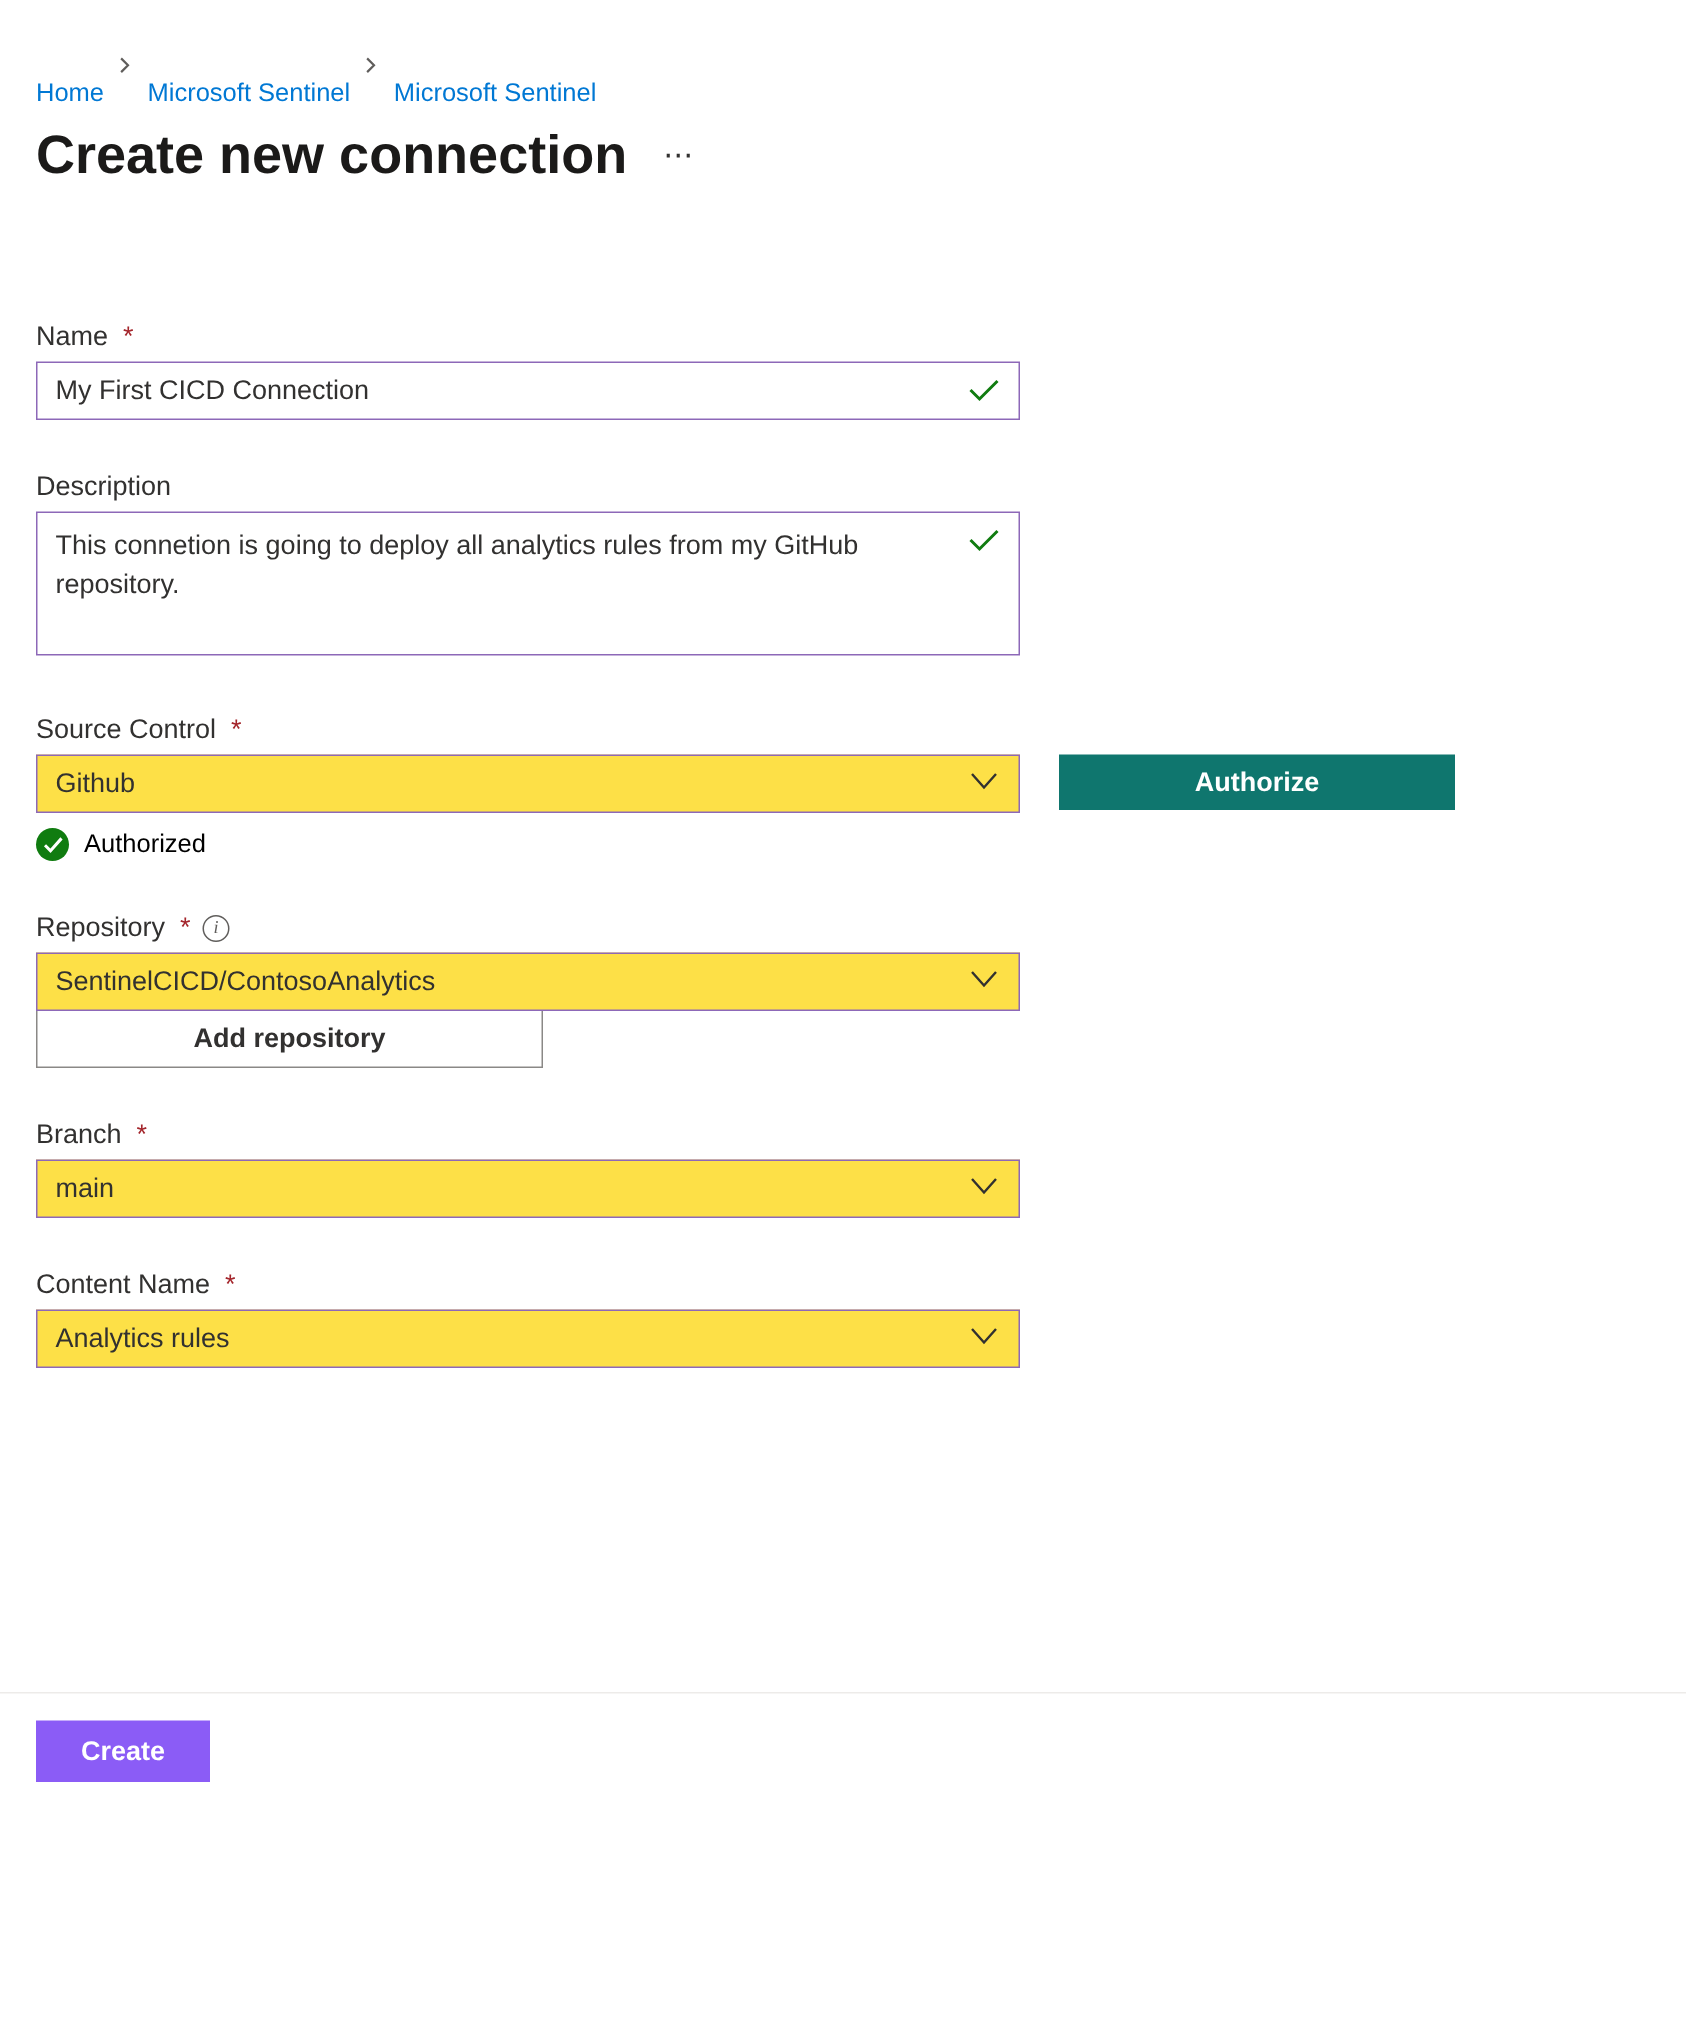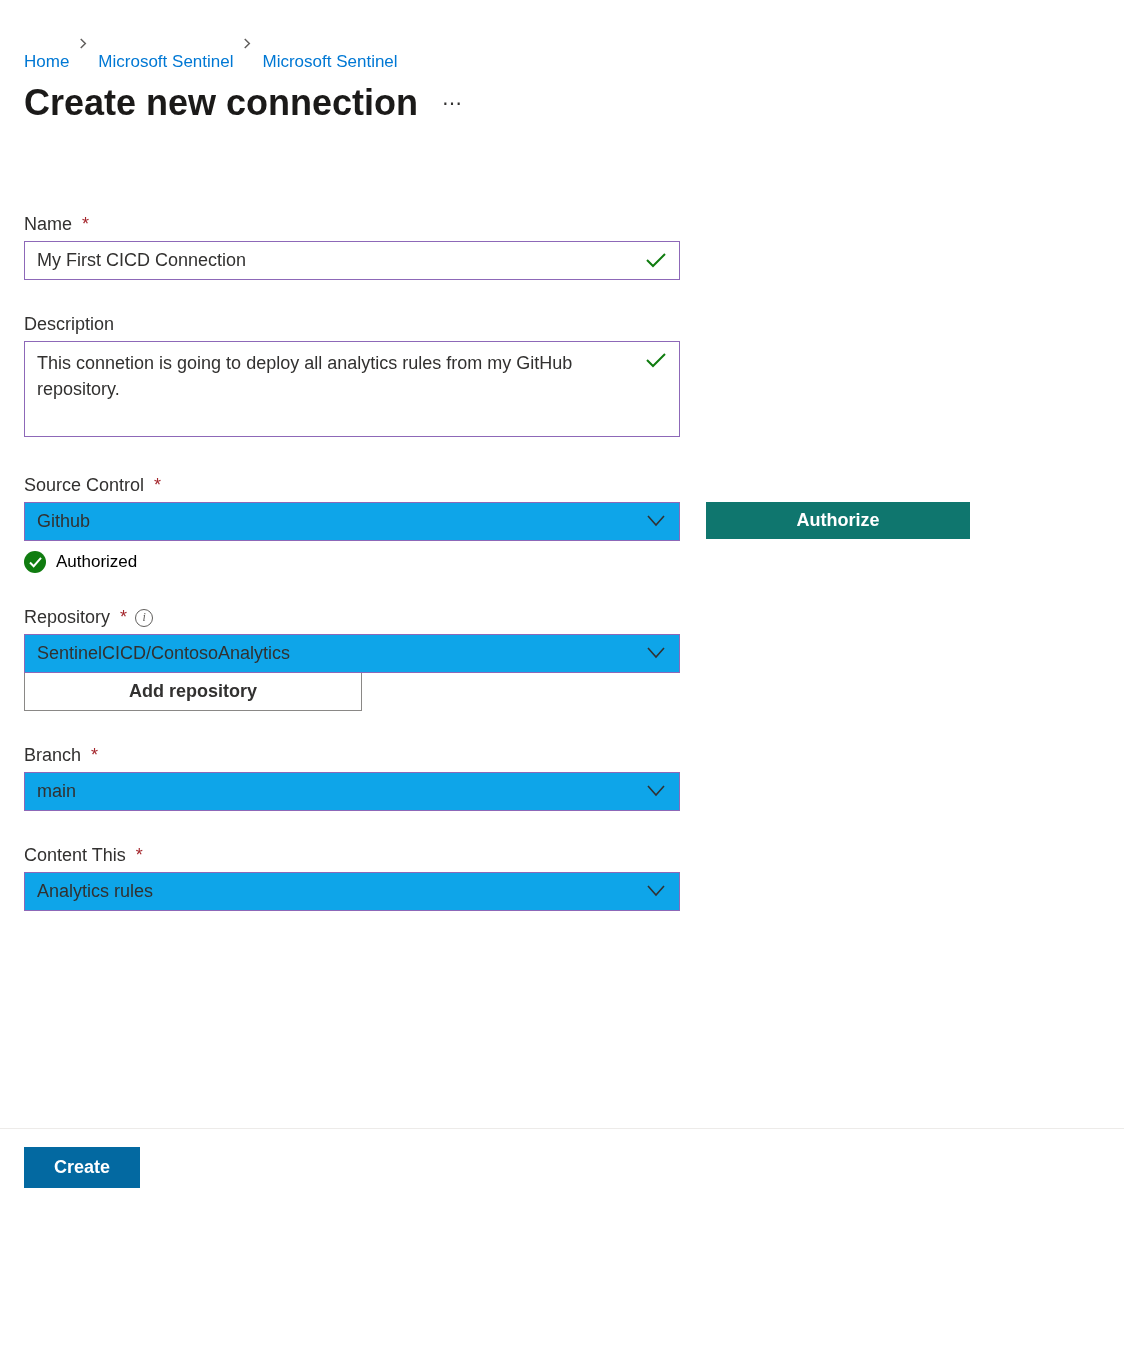--- a/index.html
+++ b/index.html
@@ -160,41 +160,41 @@
   }
   .footer {
     position: absolute;
     left: 0;
     right: 0;
     bottom: 140px;
     border-top: 1px solid #edebe9;
     padding: 18px 24px;
   }
   .btn-create {
-    background: #0369a1;
+    background: #8b5cf6;
     color: #fff;
     border: none;
     font-size: 18px;
     font-weight: 600;
     padding: 10px 30px;
     cursor: pointer;
     font-family: inherit;
   }
   .select-text {
     display: block;
     width: 100%;
     font-size: 18px;
     color: #323130;
     cursor: pointer;
   }
   .select-wrap {
     position: relative;
     width: 656px;
     border: 1px solid #8d68b8;
-    background: #0ea5e9;
+    background: #fde047;
     padding: 8px 46px 8px 12px;
   }
 </style>
 </head>
 <body>
 
 <div class="page">
 
   <nav class="breadcrumb">
     <a>Home</a>
@@ -299,21 +299,21 @@
       <span class="chevron-icon">
         <svg width="18" height="12" viewBox="0 0 18 12">
             <path d="M1 1 L9 10 L17 1" stroke="#323130" stroke-width="1.6" fill="none"></path>
           </svg>
       </span>
     </div>
   </div>
 
   <div class="form-group">
     <div class="label-row">
-      <span>Content This</span>
+      <span>Content Name</span>
       <span class="req">*</span>
     </div>
     <div class="select-wrap">
       <span class="select-text">Analytics rules</span>
       <span class="chevron-icon">
         <svg width="18" height="12" viewBox="0 0 18 12">
             <path d="M1 1 L9 10 L17 1" stroke="#323130" stroke-width="1.6" fill="none"></path>
           </svg>
       </span>
     </div>

